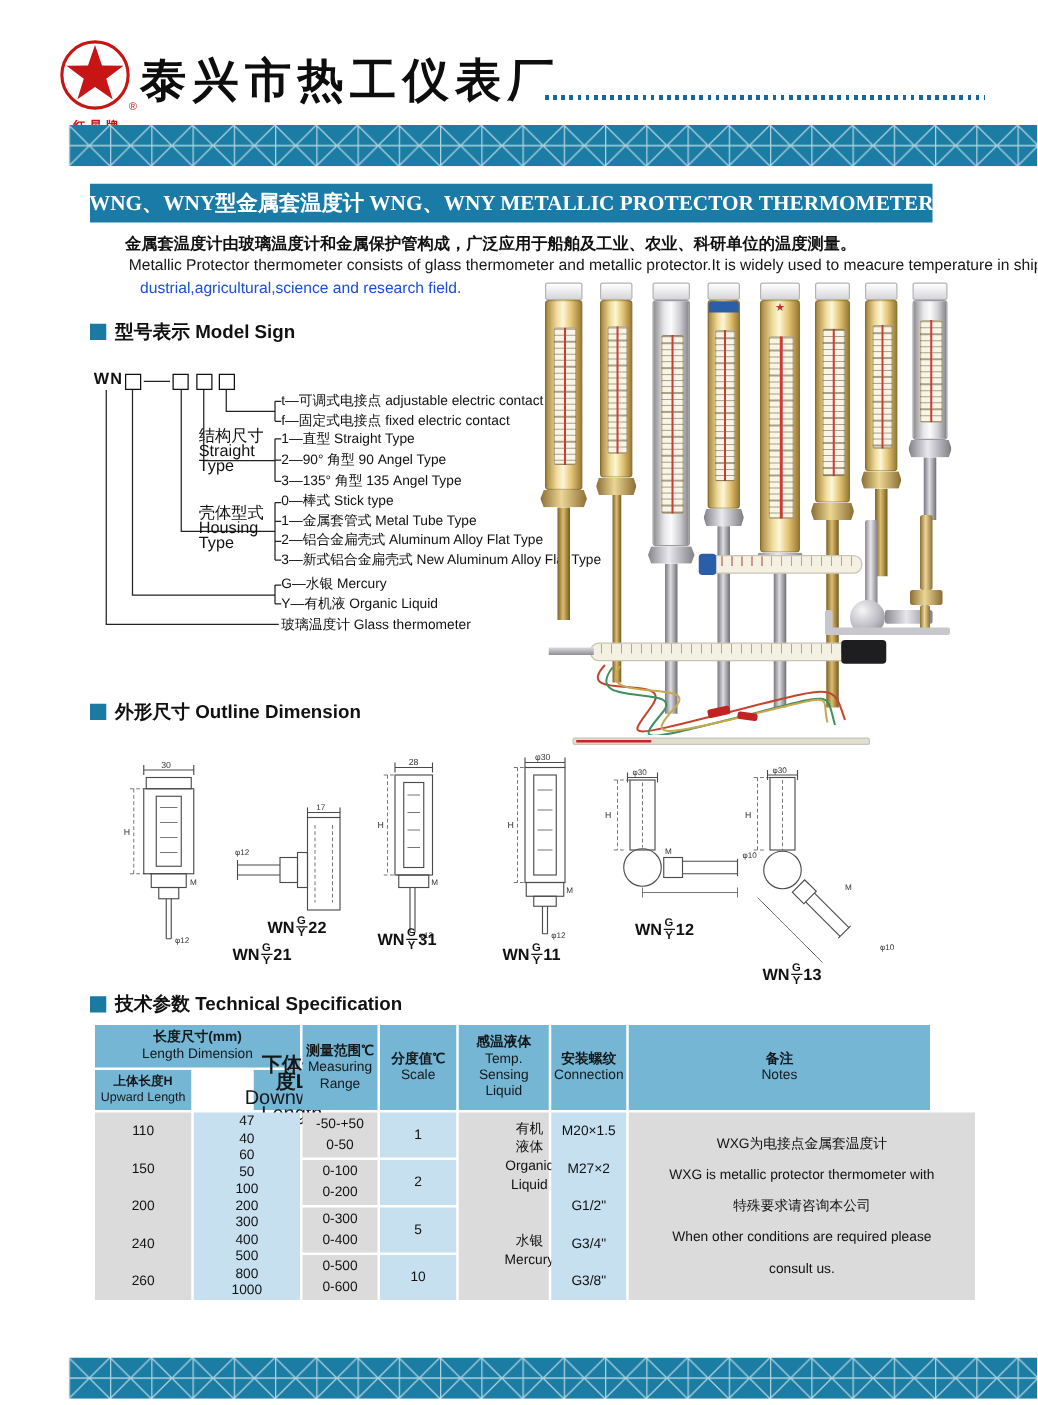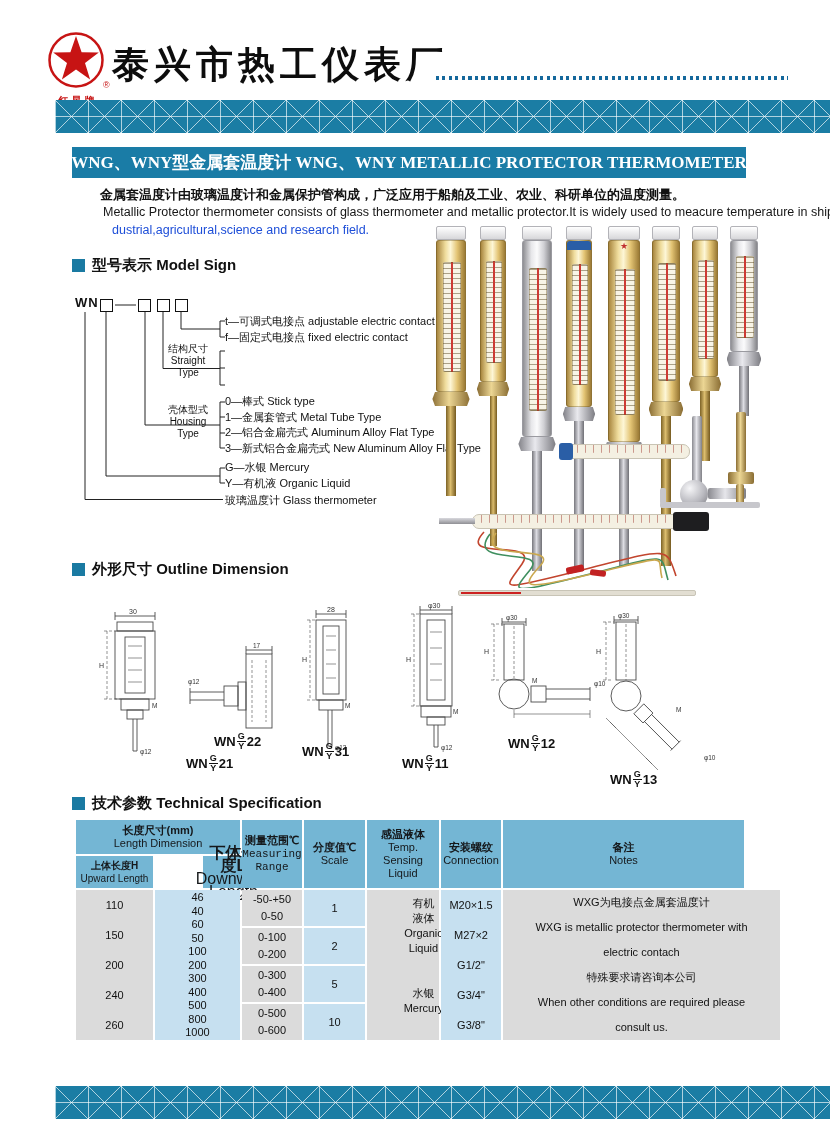--- a/index.html
+++ b/index.html
@@ -34,21 +34,21 @@
 
   
   .ms{position:absolute;left:75px;top:294px;width:440px;height:230px;font-size:11px;}
   .ms svg{position:absolute;left:0;top:0;}
   .ms .wn{position:absolute;left:0;top:1px;font-size:13px;font-weight:bold;letter-spacing:1px;}
   .ms .bx{position:absolute;top:5px;width:11px;height:11px;border:1.5px solid #111;background:#fff;}
   .ms-items{position:absolute;left:150px;white-space:nowrap;}
   .ms-items div{line-height:16px;}
   .ms-items.lh17 div{line-height:17px;}
   .ms-items.lh155 div{line-height:15.5px;}
-  .ms-glabel{position:absolute;width:58px;text-align:center;font-size:10px;line-height:12px;}
+  .ms-glabel{position:absolute;width:58px;text-align:left;font-size:13px;line-height:12px;}
 
   
   .photos{position:absolute;left:430px;top:226px;width:400px;height:398px;}
   .thermo{position:absolute;}
   .thermo .cap{height:12px;background:linear-gradient(#ffffff,#d7d7da);border:1px solid #b3b3b8;border-radius:2px;}
   .thermo .tbody{position:relative;border-radius:3px;border:1px solid rgba(90,70,20,.35);}
   .thermo .tbody.gold{background:linear-gradient(90deg,#a98740,#efdc9c 30%,#fdf6d6 48%,#e3c474 72%,#9c7b36);}
   .thermo .tbody.chrome{background:linear-gradient(90deg,#8f8f93,#e7e7ea 30%,#fbfbfc 50%,#cfcfd3 75%,#86868a);border-color:#9a9aa0;}
   .thermo .win{position:absolute;left:20%;width:60%;top:14%;height:72%;border:1px solid rgba(100,80,30,.4);border-radius:2px;
     background:
@@ -154,20 +154,25 @@
 
     <div class="ms-items" style="top:19px;">
         <div>t—可调式电接点 adjustable electric contact</div>
         <div>f—固定式电接点 fixed electric contact</div>
       </div>
 
     <div class="ms-glabel" style="left:84px;top:49px;">
       <div>结构尺寸</div>
       <div>Straight Type</div>
     </div>
+    <div class="ms-items lh17" style="top:49px;">
+        <div>1—直型 Straight Type</div>
+        <div>2—90° 角型 90 Angel Type</div>
+        <div>3—135° 角型 135 Angel Type</div>
+      </div>
 
     <div class="ms-glabel" style="left:84px;top:110px;">
       <div>壳体型式</div>
       <div>Housing Type</div>
     </div>
     <div class="ms-items lh155" style="top:100px;">
         <div>0—棒式 Stick type</div>
         <div>1—金属套管式 Metal Tube Type</div>
         <div>2—铝合金扁壳式 Aluminum Alloy Flat Type</div>
         <div>3—新式铝合金扁壳式 New Aluminum Alloy Flat Type</div>
@@ -460,21 +465,21 @@
       <div class="en">Length Dimension</div>
     </div>
     <div class="th" style="left:0;top:36px;width:77px;height:32px;font-size:10px;">
       <div class="zh">上体长度H</div>
       <div class="en">Upward Length</div>
     </div>
     <div class="th" style="left:79px;top:36px;width:61px;height:32px;font-size:16px;margin-left:48px;">
       <div class="zh">下体长度L</div>
       <div class="en">Downward Length</div>
     </div>
-    <div class="th" style="left:166px;top:0;width:60px;height:68px;font-family:Liberation Mono, monospace;">
+    <div class="th" style="left:166px;top:0;width:60px;height:68px;">
       <div class="zh">测量范围℃</div>
       <div class="en">Measuring</div>
       <div class="en">Range</div>
     </div>
     <div class="th" style="left:228px;top:0;width:61px;height:68px;">
       <div class="zh">分度值℃</div>
       <div class="en">Scale</div>
     </div>
     <div class="th" style="left:291px;top:0;width:72px;height:68px;">
       <div class="zh">感温液体</div>
@@ -493,21 +498,21 @@
 
     <div class="col spread bg-gray" style="left:0;width:77px;">
         <div>110</div>
         <div>150</div>
         <div>200</div>
         <div>240</div>
         <div>260</div>
       </div>
 
     <div class="col tight bg-blue" style="left:79px;width:85px;">
-        <div>46</div>
+        <div>47</div>
         <div>40</div>
         <div>60</div>
         <div>50</div>
         <div>100</div>
         <div>200</div>
         <div>300</div>
         <div>400</div>
         <div>500</div>
         <div>800</div>
         <div>1000</div>
@@ -562,21 +567,20 @@
         <div>M20×1.5</div>
         <div>M27×2</div>
         <div>G1/2"</div>
         <div>G3/4"</div>
         <div>G3/8"</div>
       </div>
 
     <div class="col bg-gray notes-col" style="left:427px;width:277px;justify-content:center;">
         <div>WXG为电接点金属套温度计</div>
         <div>WXG is metallic protector thermometer with</div>
-        <div>electric contach</div>
         <div>特殊要求请咨询本公司</div>
         <div>When other conditions are required please</div>
         <div>consult us.</div>
       </div>
   </div>
 
   <div class="band" style="top:1086px;">
     <svg width="775" height="33">
       <defs>
         <pattern id="lat2" width="33" height="33" patternUnits="userSpaceOnUse">

